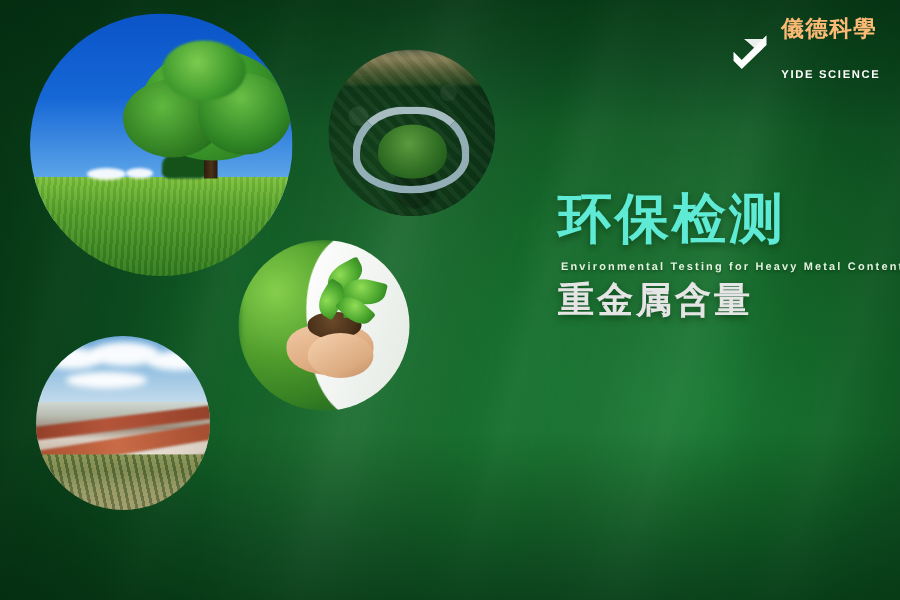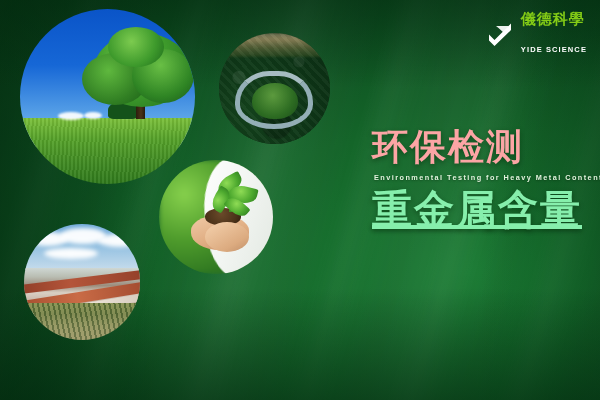--- a/index.html
+++ b/index.html
@@ -140,41 +140,41 @@
   .c-poll .shore{position:absolute;left:0;right:0;bottom:0;height:32%;
     background:linear-gradient(180deg,#7c8a4a 0%,#6f7c45 30%,#8c8f5c 60%,#9a9468 100%);}
   .c-poll .shore:after{content:"";position:absolute;inset:0;
     background:repeating-linear-gradient(78deg,rgba(30,60,20,.35) 0 2px,rgba(200,200,140,.22) 2px 5px);}
 
   
   .logo{position:absolute;right:13px;top:12px;display:flex;align-items:center;gap:6px;}
   .logo-mark{width:30px;height:30px;position:relative;flex:none;}
   .logo-mark svg{display:block;width:30px;height:30px;}
   .logo-txt{display:flex;flex-direction:column;line-height:1;}
-  .logo-cn{font-size:15px;font-weight:700;color:#84cc16;letter-spacing:1px;
+  .logo-cn{font-size:15px;font-weight:700;color:#fdba74;letter-spacing:1px;
            font-family:"DejaVu Sans","Liberation Sans",sans-serif;}
   .logo-en{font-size:7.5px;font-weight:700;color:#ffffff;letter-spacing:1.1px;margin-top:19px;
            font-family:"Liberation Sans",sans-serif;}
 
   
   .headline{position:absolute;left:372px;top:128px;width:212px;}
   .h-line1{
     font-family:"DejaVu Sans","Liberation Sans",sans-serif;
-    font-size:36px;font-weight:700;color:#fca5a5;letter-spacing:2px;line-height:1.05;
+    font-size:36px;font-weight:700;color:#5eead4;letter-spacing:2px;line-height:1.05;
     text-shadow:0 2px 5px rgba(0,30,5,.45);white-space:nowrap;
   }
   .h-sub{
     font-family:"Liberation Sans",sans-serif;
     font-size:7.3px;font-weight:700;color:#e2f3de;letter-spacing:1.45px;
     margin:7px 0 6px 2px;white-space:nowrap;text-shadow:0 1px 2px rgba(0,30,5,.4);
   }
   .h-line2{
     font-family:"DejaVu Sans","Liberation Sans",sans-serif;
-    font-size:40px;font-weight:700;color:#86efac;letter-spacing:2px;line-height:1.05;
-    text-shadow:0 2px 5px rgba(0,30,5,.45);white-space:nowrap;text-decoration:underline;
+    font-size:24px;font-weight:700;color:#e5e5e5;letter-spacing:2px;line-height:1.05;
+    text-shadow:0 2px 5px rgba(0,30,5,.45);white-space:nowrap;
   }
 </style>
 </head>
 <body>
 
 <div class="banner">
 
   <div class="bg-base"></div>
   <div class="bg-diag"></div>
   <div class="bg-sheen"></div>

